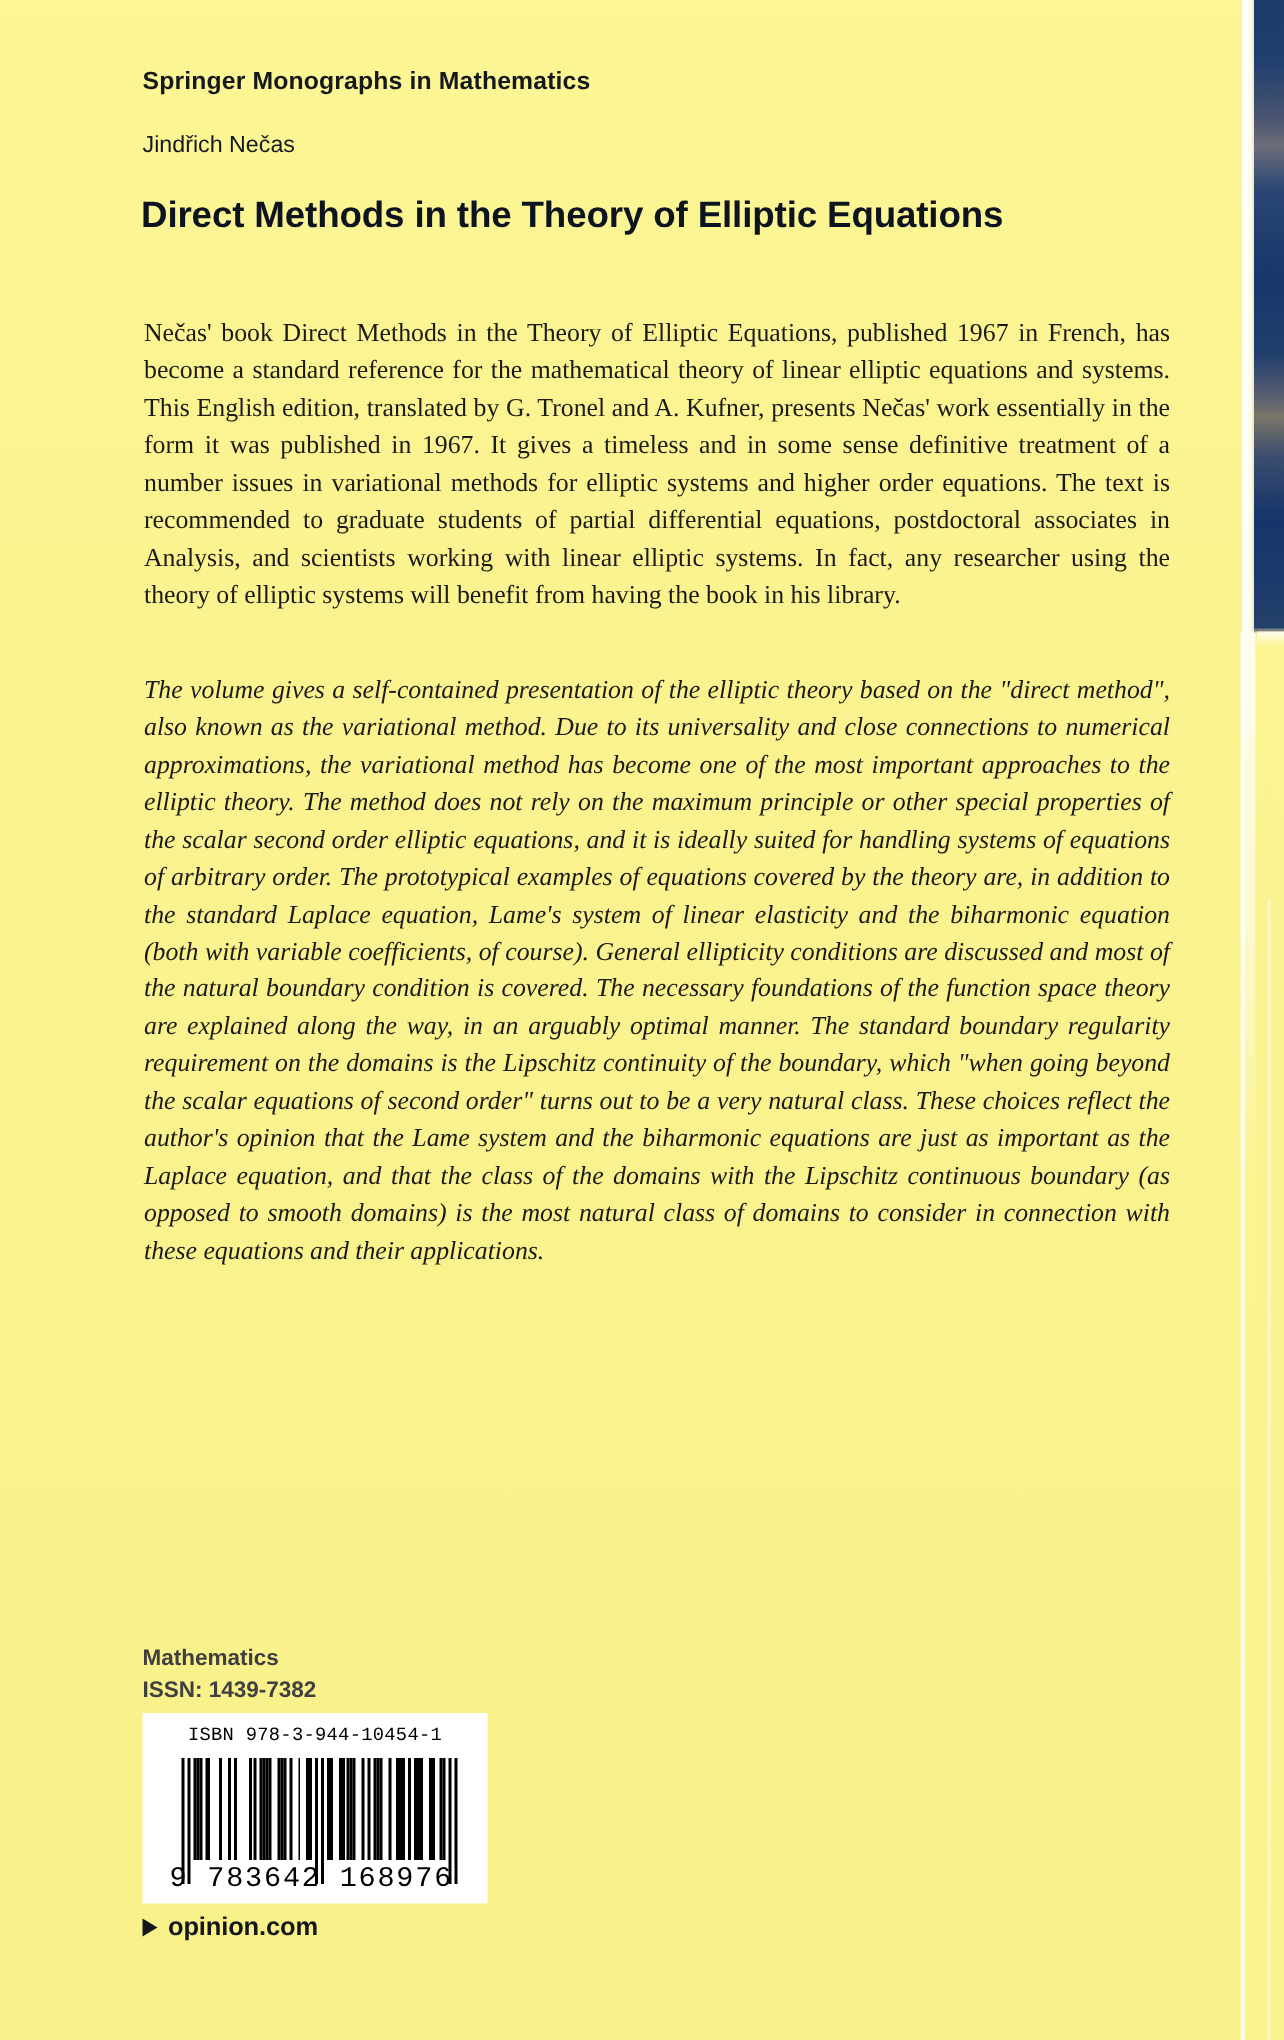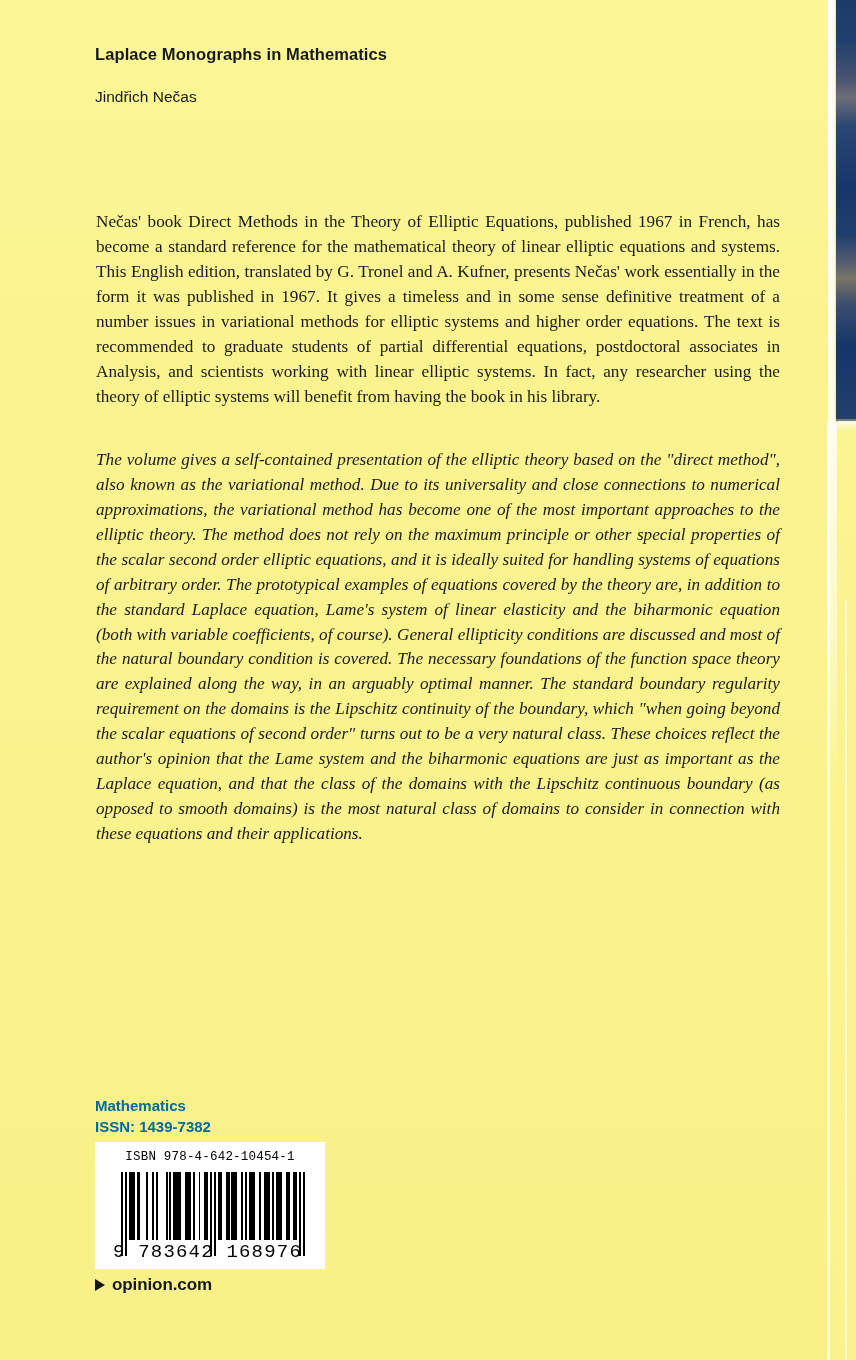--- a/index.html
+++ b/index.html
@@ -167,21 +167,21 @@
   }
   .blurb.p1 { top: 193px; }
   .blurb.p2 { top: 431px; font-style: italic; }
 
   .imprint {
     position: absolute;
     left: 95px;
     font-family: "Liberation Sans", sans-serif;
     font-weight: bold;
     font-size: 15px;
-    color: #0369a1;
+    color: #404040;
     text-align: center;
   }
   .imprint.subject { top: 1097px; }
   .imprint.issn { top: 1118px; }
 
   
   .barcode-box {
     position: absolute;
     left: 95px;
     top: 1142px;
@@ -263,35 +263,36 @@
   <div class="bg-flap"></div>
   <div class="spine-shadow"></div>
   <div class="spine"></div>
   <div class="spine-bottom-edge"></div>
   <div class="crease-c"></div>
   <div class="crease-a"></div>
   <div class="crease-b"></div>
 
   <div class="content">
 
-    <div class="series-line">Laplace Monographs in Mathematics</div>
+    <div class="series-line">Springer Monographs in Mathematics</div>
 
     <div class="author">Jindřich Nečas</div>
 
+    <h1 class="title">Direct Methods in the Theory of Elliptic Equations</h1>
 
     <p class="blurb p1">Nečas' book Direct Methods in the Theory of Elliptic Equations, published 1967 in French, has become a standard reference for the mathematical theory of linear elliptic equations and  systems. This English edition, translated by G. Tronel and A. Kufner, presents Nečas' work essentially in the form it was published in 1967. It gives a timeless and in some sense definitive treatment of a number issues in variational methods for elliptic systems and higher order equations. The text is recommended to graduate students of partial differential equations, postdoctoral associates in Analysis, and scientists working with linear elliptic systems. In fact, any researcher using the theory of elliptic systems will benefit from having the book in his library.</p>
 
     <p class="blurb p2">The volume gives a self-contained presentation of the elliptic theory based on the "direct method", also known as the variational method. Due to its universality and close connections to numerical approximations, the variational method has become one of the most important approaches to the elliptic theory. The method does not rely on the maximum principle or other special properties of the scalar second order elliptic equations, and it is ideally suited for handling systems of equations of arbitrary order. The prototypical examples of equations covered by the theory are, in addition to the standard Laplace equation, Lame's system of linear elasticity and the biharmonic equation (both with variable coefficients, of course). General ellipticity conditions are discussed and most of the natural boundary condition is covered. The necessary foundations of the function space theory are explained along the way, in an arguably optimal manner. The standard boundary regularity requirement on the domains is the Lipschitz continuity of the boundary, which "when going beyond the scalar equations of second order" turns out to be a very natural class. These choices reflect the author's opinion that the Lame system and the biharmonic equations are just as important as the Laplace equation, and that the class of the domains with the Lipschitz continuous boundary (as opposed to smooth domains) is the most natural class of domains to consider in connection with these equations and their applications.</p>
 
     <div class="imprint subject">Mathematics</div>
 
     <div class="imprint issn">ISSN: 1439-7382</div>
 
     <div class="barcode-box">
-      <div class="barcode-isbn">ISBN  978-4-642-10454-1</div>
+      <div class="barcode-isbn">ISBN  978-3-944-10454-1</div>
       <div class="bars">
           <i style="flex: 1 1 0px; background: rgb(0, 0, 0); height: 84px;"></i>
           <i style="flex: 1 1 0px; background: transparent; height: 84px;"></i>
           <i style="flex: 1 1 0px; background: rgb(0, 0, 0); height: 84px;"></i>
           <i style="flex: 1 1 0px; background: transparent; height: 68px;"></i>
           <i style="flex: 1 1 0px; background: rgb(0, 0, 0); height: 68px;"></i>
           <i style="flex: 1 1 0px; background: rgb(0, 0, 0); height: 68px;"></i>
           <i style="flex: 1 1 0px; background: rgb(0, 0, 0); height: 68px;"></i>
           <i style="flex: 1 1 0px; background: transparent; height: 68px;"></i>
           <i style="flex: 1 1 0px; background: rgb(0, 0, 0); height: 68px;"></i>

